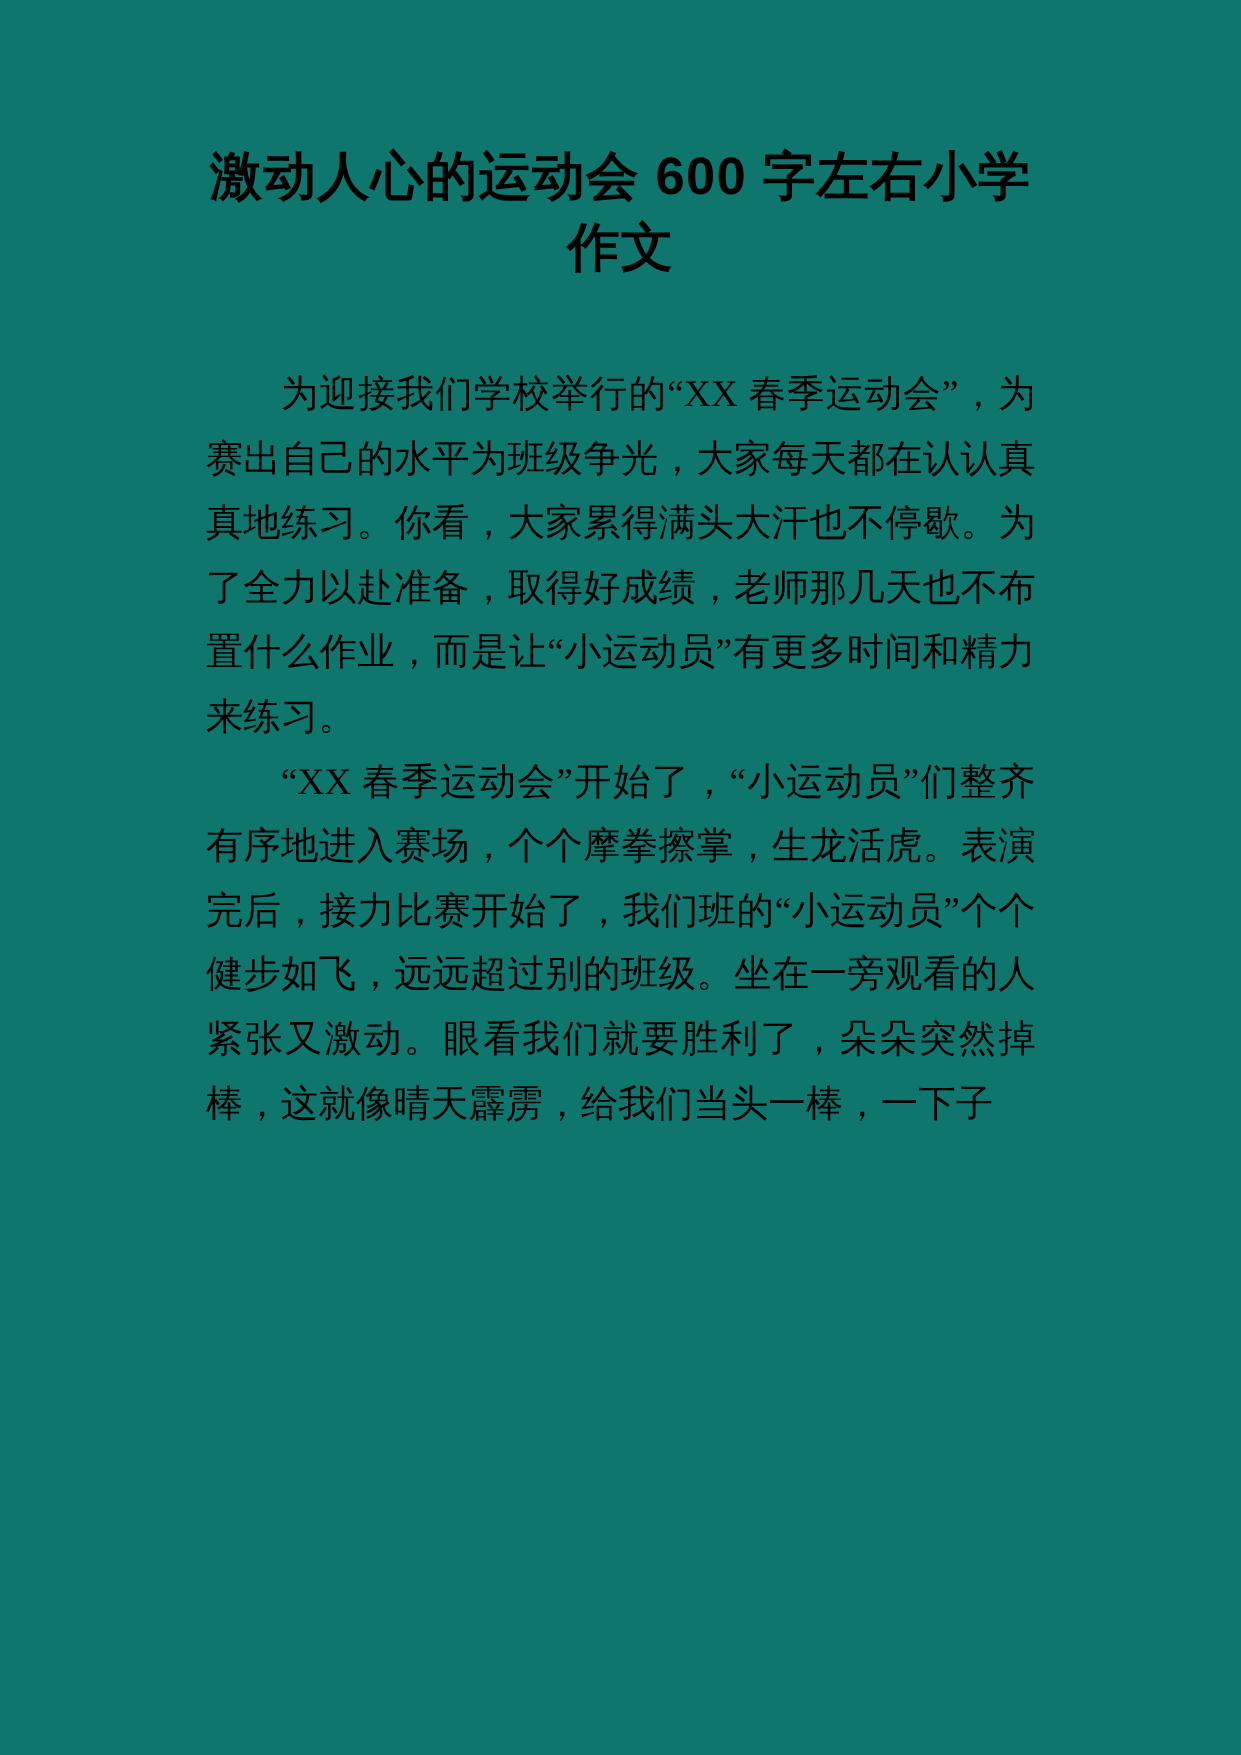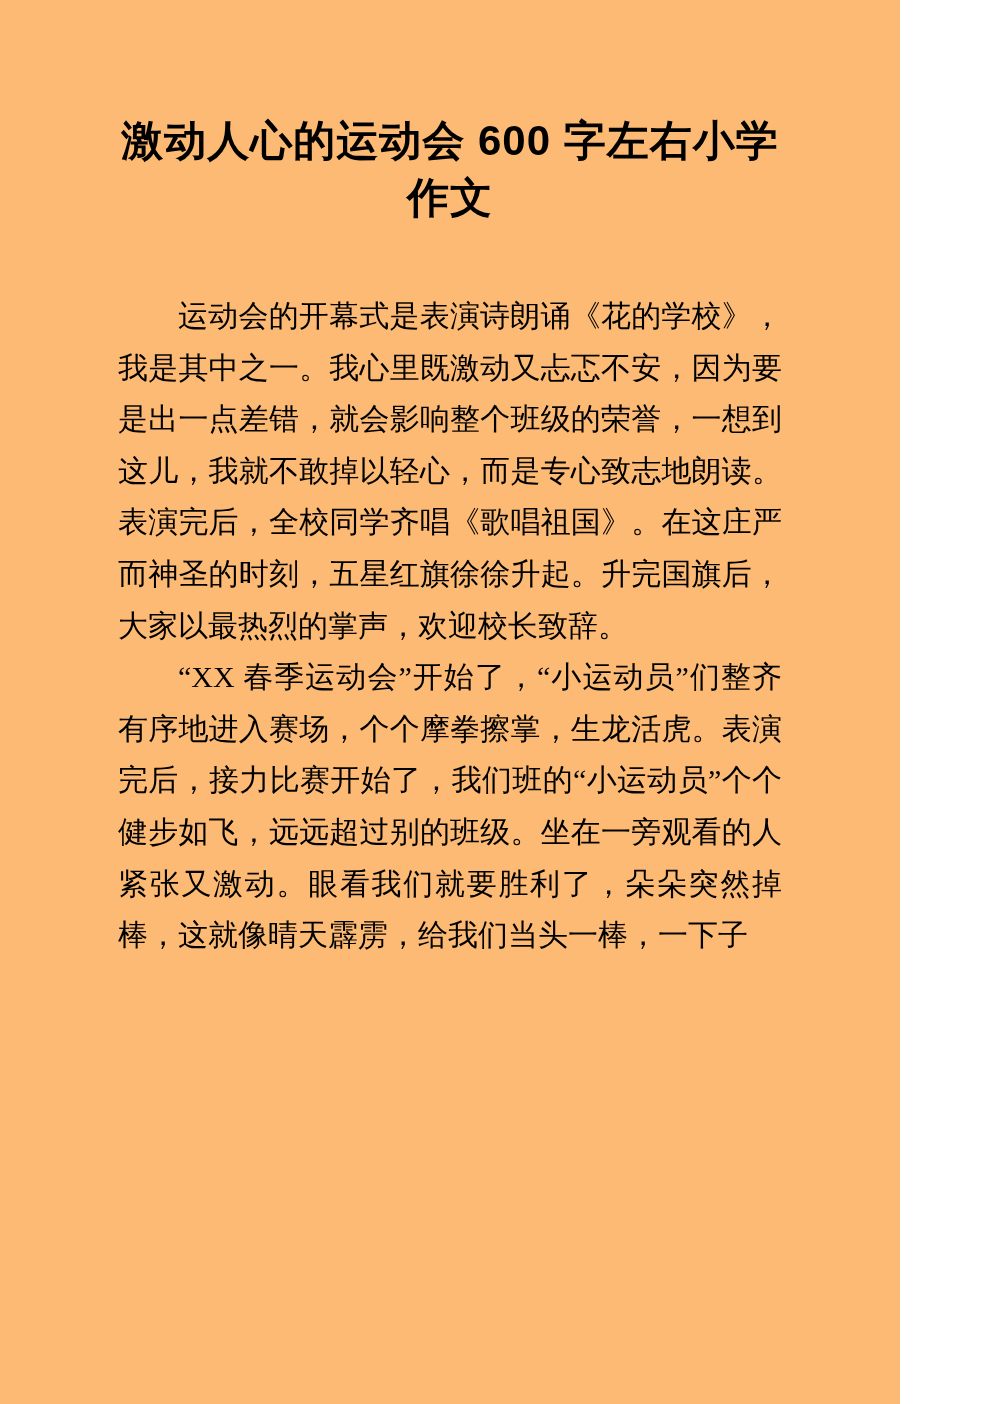--- a/index.html
+++ b/index.html
@@ -2,23 +2,23 @@
 <html><head>
 <meta charset="utf-8">
 <style>
   html, body {
     margin: 0;
     padding: 0;
     background: #ffffff;
   }
   .page {
     position: relative;
-    width: 900px;
+    width: 993px;
     height: 1404px;
-    background: #fdba74;
+    background: #0f766e;
     overflow: hidden;
     box-sizing: border-box;
   }
   .doc-title {
     margin: 0 auto;
     padding-top: 112px;
     width: 700px;
     font-family: "Liberation Sans", "DejaVu Sans", sans-serif;
     font-weight: 700;
     font-size: 42px;
@@ -41,16 +41,16 @@
     padding: 0;
     text-indent: 2em;
   }
 </style>
 </head>
 <body>
 
 <div class="page">
   <h1 class="doc-title">激动人心的运动会 600 字左右小学作文</h1>
   <div class="doc-body">
-      <p class="doc-para">运动会的开幕式是表演诗朗诵《花的学校》，我是其中之一。我心里既激动又忐忑不安，因为要是出一点差错，就会影响整个班级的荣誉，一想到这儿，我就不敢掉以轻心，而是专心致志地朗读。表演完后，全校同学齐唱《歌唱祖国》。在这庄严而神圣的时刻，五星红旗徐徐升起。升完国旗后，大家以最热烈的掌声，欢迎校长致辞。</p>
+      <p class="doc-para">为迎接我们学校举行的“XX 春季运动会”，为赛出自己的水平为班级争光，大家每天都在认认真真地练习。你看，大家累得满头大汗也不停歇。为了全力以赴准备，取得好成绩，老师那几天也不布置什么作业，而是让“小运动员”有更多时间和精力来练习。</p>
       <p class="doc-para">“XX 春季运动会”开始了，“小运动员”们整齐有序地进入赛场，个个摩拳擦掌，生龙活虎。表演完后，接力比赛开始了，我们班的“小运动员”个个健步如飞，远远超过别的班级。坐在一旁观看的人紧张又激动。眼看我们就要胜利了，朵朵突然掉棒，这就像晴天霹雳，给我们当头一棒，一下子</p>
     </div>
 </div>
 
 </body></html>

